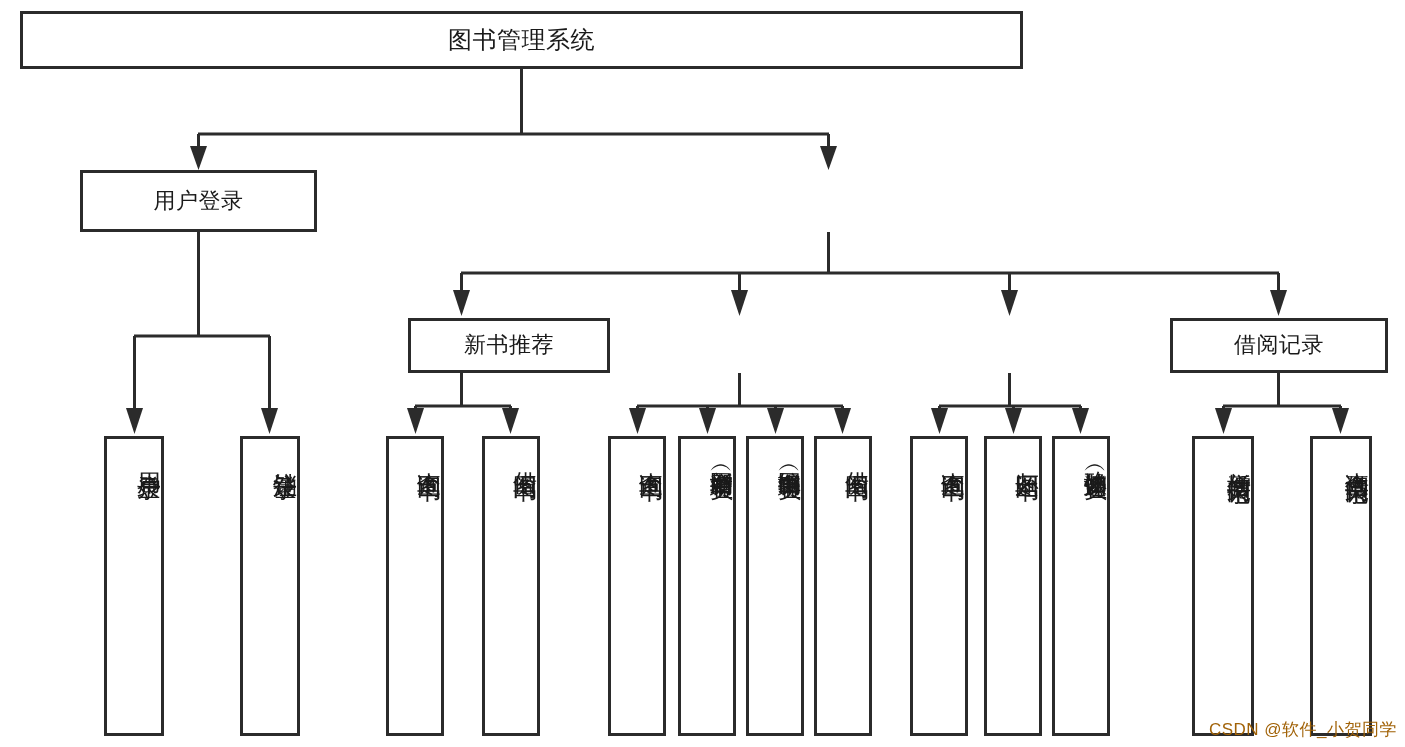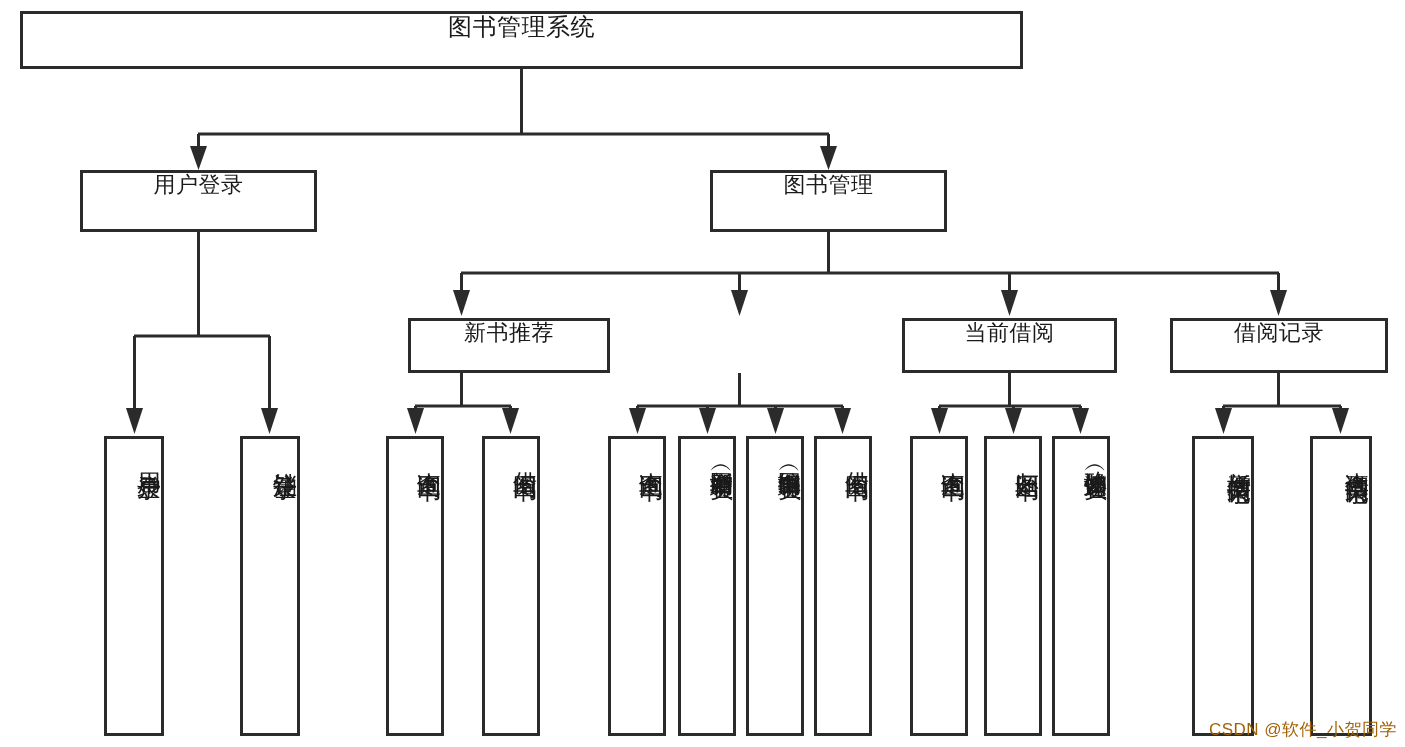--- a/index.html
+++ b/index.html
@@ -38,21 +38,21 @@
     stroke: none;
   }
 
   
   .node {
     position: absolute;
     box-sizing: border-box;
     background: #ffffff;
     border: 3px solid #2b2b2b;
     display: flex;
-    align-items: flex-start;
+    align-items: center;
     justify-content: center;
     color: #1a1a1a;
   }
   .node .label {
     font-family: "Liberation Sans", "DejaVu Sans", sans-serif;
     line-height: 1.12;
     letter-spacing: 0.5px;
     white-space: pre;
     text-align: center;
   }
@@ -171,30 +171,24 @@
     <polygon class="arrowhead" points="1340.5,434 1332,408 1349,408"></polygon>
   </svg>
 
   <div class="node root" style="left:20px; top:11px; width:1003px; height:58px;">
     <span class="label">图书管理系统</span>
   </div>
 
   <div class="node branch" style="left:80px; top:170px; width:237px; height:62px;">
     <span class="label">用户登录</span>
   </div>
-  <div class="node branch" style="left:710px; top:170px; width:237px; height:62px;">
-    <span class="label">图书管理</span>
-  </div>
 
   <div class="node branch" style="left:360px; top:318px; width:202px; height:55px;margin-left:48px;">
     <span class="label">新书推荐</span>
   </div>
-  <div class="node branch" style="left:902px; top:318px; width:215px; height:55px;">
-    <span class="label">当前借阅</span>
-  </div>
   <div class="node branch" style="left:1170px; top:318px; width:218px; height:55px;">
     <span class="label">借阅记录</span>
   </div>
 
   <div class="node leaf" style="left:104px; top:436px; width:60px; height:300px;">
     <span class="label">用户登录</span>
   </div>
   <div class="node leaf" style="left:240px; top:436px; width:60px; height:300px;">
     <span class="label">注销登录</span>
   </div>

